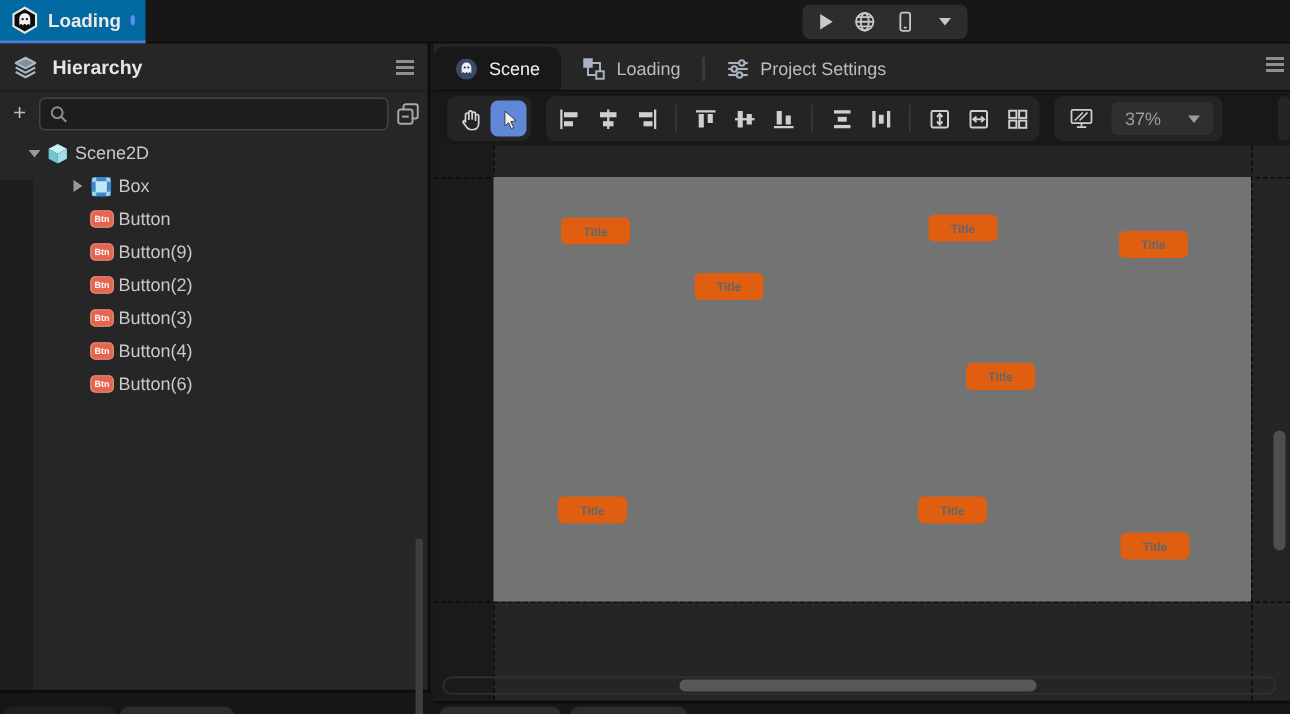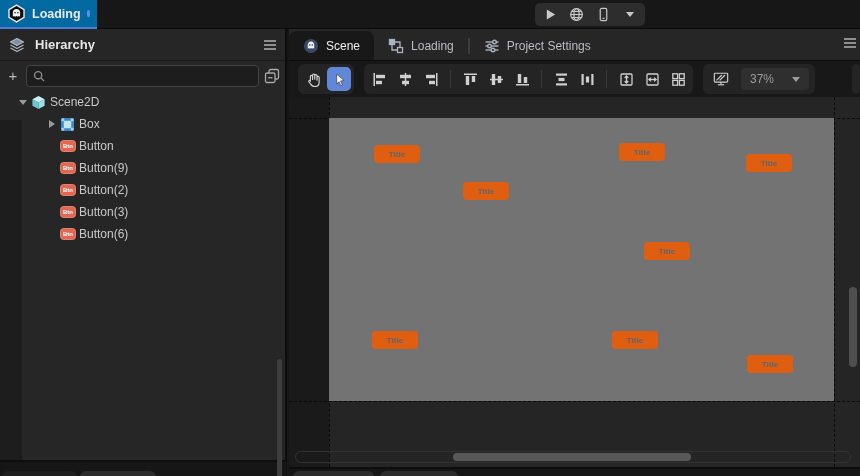--- a/index.html
+++ b/index.html
@@ -227,20 +227,30 @@
         <span>Button(3)</span>
       </div>
       <div class="tree-row lvl1">
         <span class="caret none"></span>
         <span class="ticon">
           <svg width="16" height="12" viewBox="0 0 16 12">
             <rect x="0.5" y="0.5" width="15" height="11" rx="3" fill="#e56553" stroke="#f0937e" stroke-width="0.8"></rect>
             <text x="8" y="8.3" font-size="6" fill="#ffffff" text-anchor="middle" font-weight="bold">Btn</text>
           </svg>
         </span>
+        <span>Button(4)</span>
+      </div>
+      <div class="tree-row lvl1">
+        <span class="caret none"></span>
+        <span class="ticon">
+          <svg width="16" height="12" viewBox="0 0 16 12">
+            <rect x="0.5" y="0.5" width="15" height="11" rx="3" fill="#e56553" stroke="#f0937e" stroke-width="0.8"></rect>
+            <text x="8" y="8.3" font-size="6" fill="#ffffff" text-anchor="middle" font-weight="bold">Btn</text>
+          </svg>
+        </span>
         <span>Button(6)</span>
       </div>
     </div>
   <div class="hier-scroll"></div>
 </div>
 
 <div class="scene-panel">
 
   <div class="tabbar">
     <div class="etab active">

